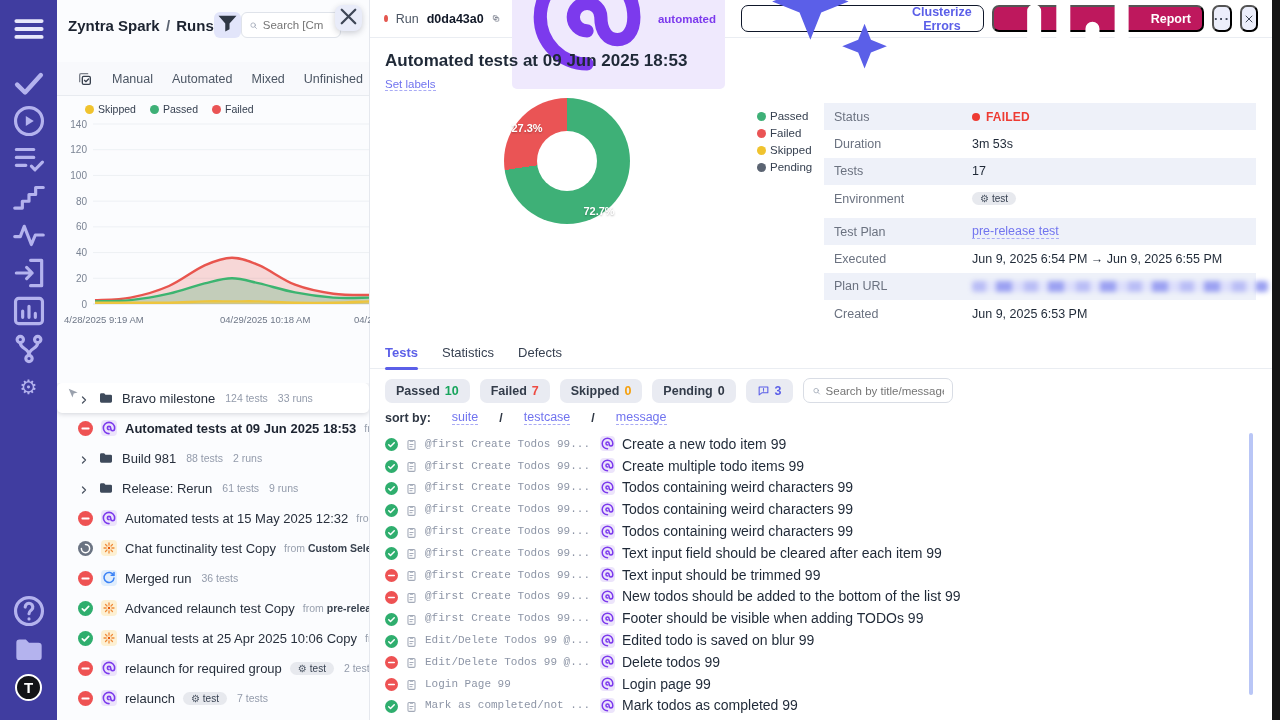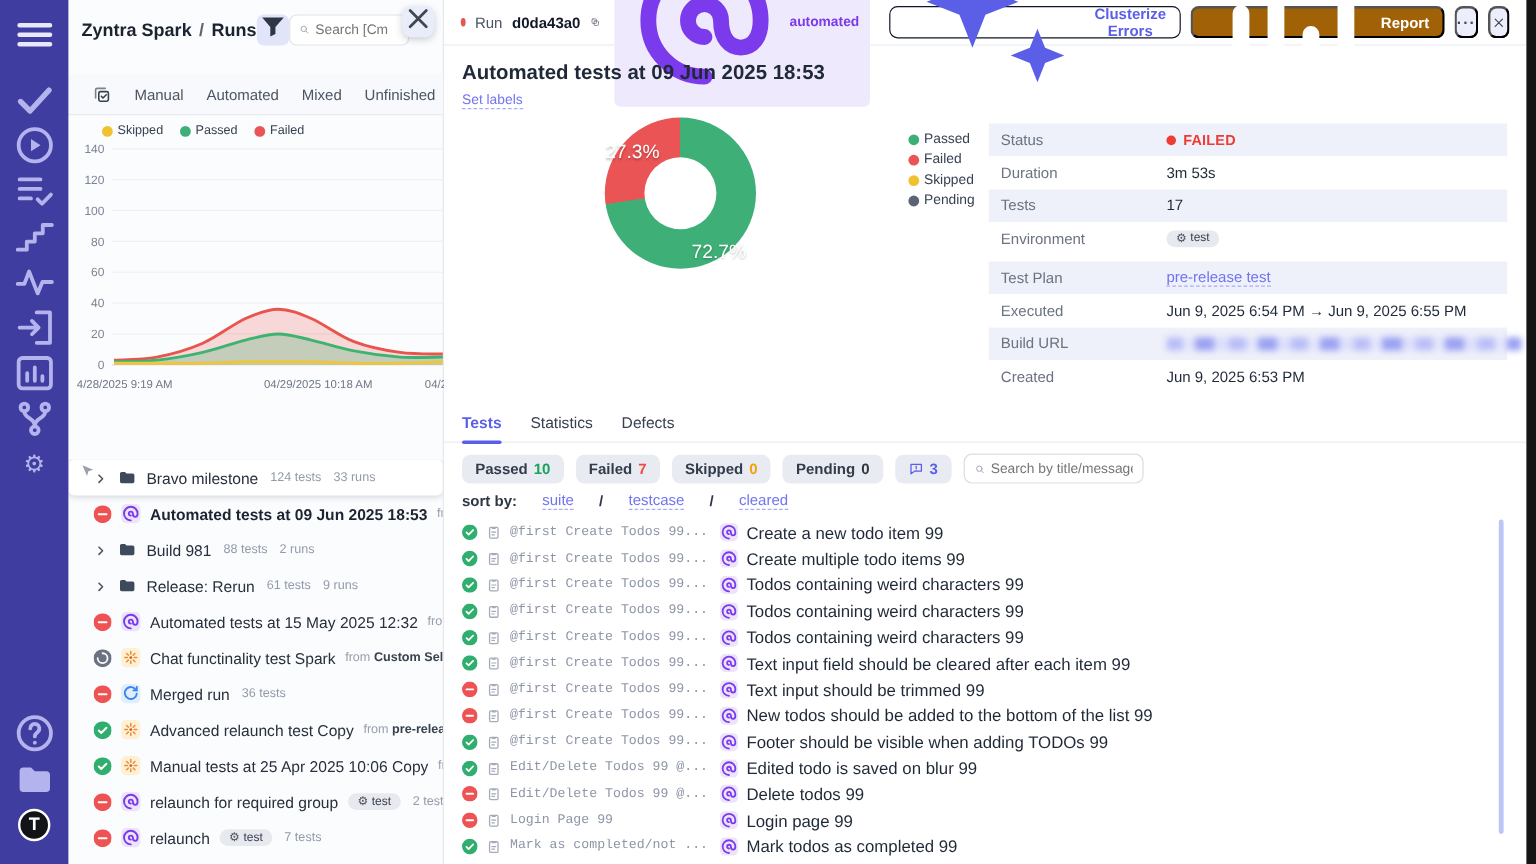--- a/index.html
+++ b/index.html
@@ -57,30 +57,30 @@
   .m-header{position:absolute;top:0;left:0;right:0;height:38px;border-bottom:1px solid #eaedf2;display:flex;align-items:center;padding:0 14px;gap:8px}
   .run-dot{width:7px;height:7px;border-radius:50%;background:#e4574f}
   .run-lbl{font-size:12.5px;color:#4b5563}
   .run-id{font-size:12.5px;font-weight:700;color:#111827}
   .copy-ic{width:15px;height:15px;color:#6b7280;cursor:pointer}
   .auto-badge{display:inline-flex;align-items:center;gap:5px;background:#efe9fd;color:#7c3aed;font-size:11.5px;font-weight:600;border-radius:5px;padding:3px 9px;margin-left:4px}
   .auto-badge svg{width:12px;height:12px}
   .m-header .grow{flex:1}
   .btn{height:27px;display:inline-flex;align-items:center;gap:6px;border-radius:7px;font-size:12.5px;cursor:pointer;padding:0 11px;font-weight:600}
   .btn.outline{border:1px solid #0f172a;color:#5b5fe8;background:#fff}
-  .btn.solid{background:#a16207;color:#fff}
+  .btn.solid{background:#be185d;color:#fff}
   .btn.soft{background:#eceefb;color:#3f4757;padding:0;width:30px;justify-content:center}
   .btn svg{width:13px;height:13px}
   .m-title{position:absolute;top:51px;left:15px;font-size:17px;font-weight:700;color:#1f2937}
   .set-labels{position:absolute;top:78px;left:15px;font-size:11.5px;color:#7174ef;border-bottom:1px dashed #a9abf5;cursor:pointer}
   
   .donut-wrap{position:absolute;top:98px;left:134px;width:126px;height:126px}
   .donut{width:126px;height:126px;border-radius:50%;position:relative}
   .donut::after{content:"";position:absolute;left:50%;top:50%;width:60px;height:60px;margin:-30px 0 0 -30px;border-radius:50%;background:#fff}
-  .donut-label{position:absolute;color:#fff;font-size:16px;font-weight:400;transform:translate(-50%,-50%);text-shadow:0 1px 2px rgba(0,0,0,.28);z-index:2}
+  .donut-label{position:absolute;color:#fff;font-size:11px;font-weight:700;transform:translate(-50%,-50%);text-shadow:0 1px 2px rgba(0,0,0,.28);z-index:2}
   .donut-legend{position:absolute;top:110px;left:387px}
   .donut-legend .leg-item{margin-bottom:5px;font-size:11.5px}
   
   .details{position:absolute;top:103px;left:454px;width:432px}
   .d-row{height:27.3px;display:flex;align-items:center;padding-left:10px;font-size:12.5px}
   .d-row.odd{background:#eef1f9}
   .d-label{width:138px;color:#6b7280;flex:0 0 auto}
   .d-val{color:#1f2937;display:flex;align-items:center;gap:6px}
   .st-dot{width:8px;height:8px;border-radius:50%;background:#ee3b33}
   .st-failed{color:#ee3b33;font-weight:700;font-size:12px;letter-spacing:.2px}
@@ -343,21 +343,21 @@
             <path d="M8 3.6a4.4 4.4 0 11-4.4 4.4" stroke="#fff" stroke-width="1.6" fill="none" stroke-linecap="round"></path>
           </svg></span>
         <span class="ticon mixed">
           <svg viewBox="0 0 24 24" style="width:100%;height:100%">
             <g stroke="#ef8b3a" stroke-width="1.9" stroke-linecap="round" fill="none">
               <path d="M12 4.5v3.2M12 16.3v3.2M4.5 12h3.2M16.3 12h3.2M6.8 6.8l2.2 2.2M15 15l2.2 2.2M17.2 6.8L15 9M9 15l-2.2 2.2"></path>
             </g>
             <circle cx="12" cy="12" r="1.8" fill="#e8590c"></circle>
           </svg>
         </span>
-        <span class="name">Chat functinality test Spark</span>
+        <span class="name">Chat functinality test Copy</span>
         <span class="from">from <b>Custom Selection</b></span>
       </div>
       <div class="run-row">
         <span class="sicon"><svg viewBox="0 0 16 16" style="width:100%;height:100%">
             <circle cx="8" cy="8" r="8" fill="#ee5253"></circle>
             <path d="M4.6 8h6.8" stroke="#fff" stroke-width="1.9" stroke-linecap="round"></path>
           </svg></span>
         <span class="ticon merged">
           <svg viewBox="0 0 24 24" fill="none" stroke="#3b82f6" stroke-width="2.3" stroke-linecap="round" style="width:100%;height:100%">
             <path d="M18.8 8A7.5 7.5 0 1019.5 12"></path>
@@ -540,21 +540,21 @@
           <span class="d-link">pre-release test</span>
         </span>
       </div>
       <div class="d-row">
         <span class="d-label">Executed</span>
         <span class="d-val">
           <span>Jun 9, 2025 6:54 PM → Jun 9, 2025 6:55 PM</span>
         </span>
       </div>
       <div class="d-row odd">
-        <span class="d-label">Build URL</span>
+        <span class="d-label">Plan URL</span>
         <span class="d-val">
           <span class="redacted"></span>
         </span>
       </div>
       <div class="d-row">
         <span class="d-label">Created</span>
         <span class="d-val">
           <span>Jun 9, 2025 6:53 PM</span>
         </span>
       </div>
@@ -603,21 +603,21 @@
         <input placeholder="Search by title/message" style="">
       </span>
     </div>
 
   <div class="sort-row" id="sort-row">
       <span>sort by:</span>
       <a>suite</a>
       <span>/</span>
       <a>testcase</a>
       <span>/</span>
-      <a>cleared</a>
+      <a>message</a>
     </div>
 
   <div class="tests" id="tests">
       <div class="t-row">
         <span class="sicon"><svg viewBox="0 0 16 16" style="width:100%;height:100%">
             <circle cx="8" cy="8" r="8" fill="#2fae6e"></circle>
             <path d="M4.6 8.3l2.2 2.2 4.6-4.7" stroke="#fff" stroke-width="1.8" fill="none" stroke-linecap="round" stroke-linejoin="round"></path>
           </svg></span>
         <span class="clip-ic"><svg viewBox="0 0 24 24" fill="none" stroke="currentColor" stroke-width="2" stroke-linecap="round" stroke-linejoin="round" style="width:100%;height:100%">
             <rect x="5.5" y="4.5" width="13" height="16.5" rx="2"></rect>

